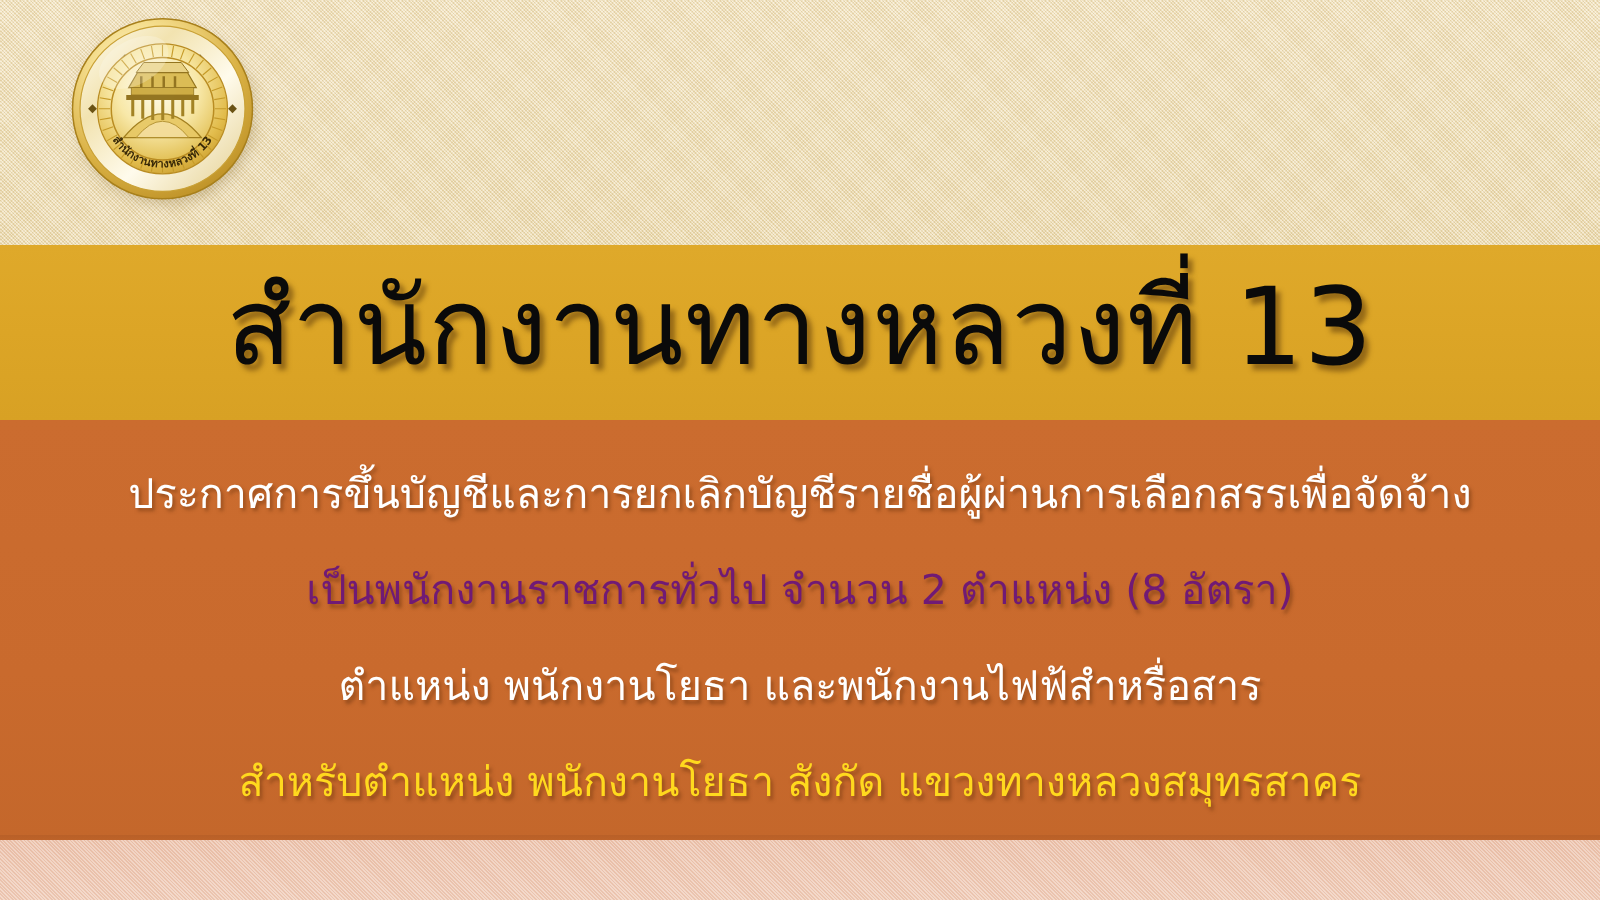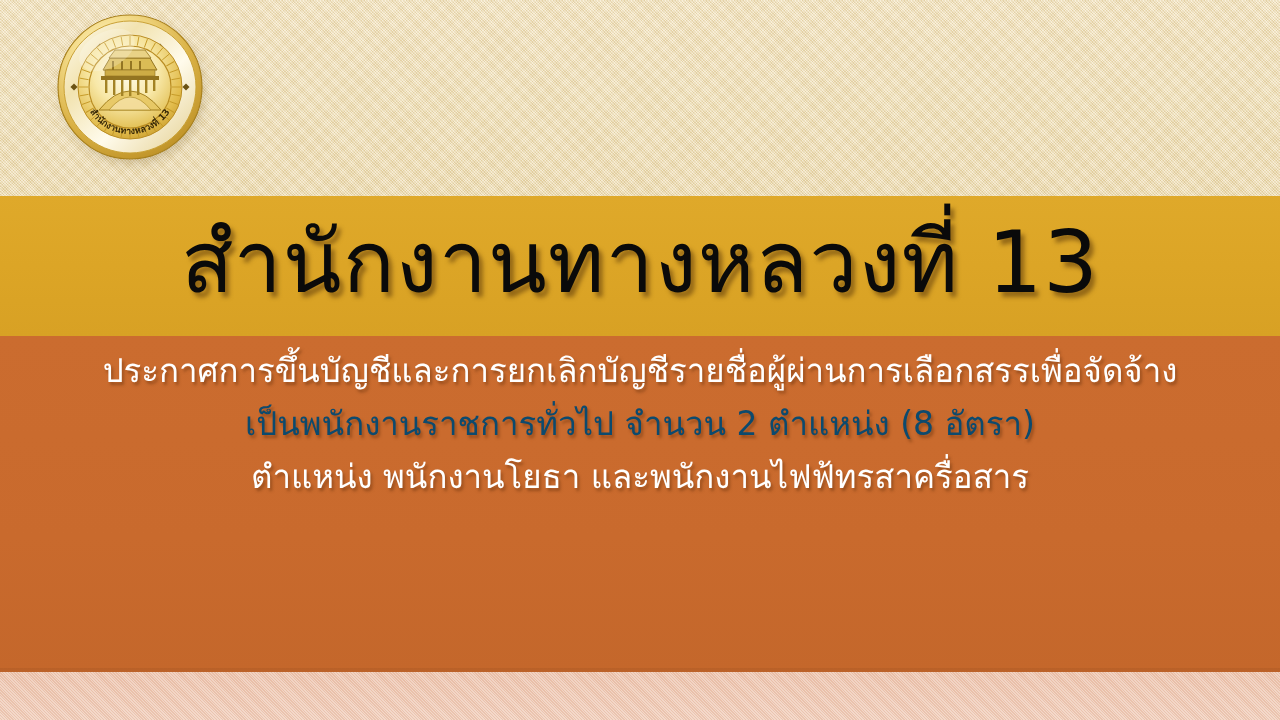--- a/index.html
+++ b/index.html
@@ -93,23 +93,24 @@
     position:absolute; left:0; top:346px; width:1280px; height:320px;
     display:flex; flex-direction:column; align-items:center;
     padding-top:8px;
   }
   .body-line {
     white-space:nowrap;
     text-align:center;
     line-height:1.06;
     font-family:"DejaVu Sans","Liberation Sans",sans-serif;
     text-shadow:2px 3px 3px rgba(110,52,14,0.55);
+    margin-top:24px;
   }
   .ln-1 { font-size:33px; color:#FFFFFF; margin-bottom:18px; }
-  .ln-2 { font-size:33px; color:#0c4a6e; margin-bottom:18px; }
+  .ln-2 { font-size:33px; color:#701a75; margin-bottom:18px; }
   .ln-3 { font-size:33px; color:#FFFFFF; margin-bottom:18px; }
   .ln-4 { font-size:33px; color:#FFD91E; margin-bottom:18px; }
   .ln-5 { font-size:33px; color:#FFD91E; }
 </style>
 </head>
 <body>
 
 <div id="slide">
 
   <div class="band-cream"></div>
@@ -246,16 +247,17 @@
     </svg>
   </div>
 
   <div class="title-line">
     <div class="title-text">สำนักงานทางหลวงที่ 13</div>
   </div>
 
   <div class="body-block">
     <div class="body-line ln-1">ประกาศการขึ้นบัญชีและการยกเลิกบัญชีรายชื่อผู้ผ่านการเลือกสรรเพื่อจัดจ้าง</div>
     <div class="body-line ln-2">เป็นพนักงานราชการทั่วไป จำนวน 2 ตำแหน่ง (8 อัตรา)</div>
-    <div class="body-line ln-3">ตำแหน่ง พนักงานโยธา และพนักงานไฟฟ้ทรสาครื่อสาร</div>
+    <div class="body-line ln-3">ตำแหน่ง พนักงานโยธา และพนักงานไฟฟ้สำหรื่อสาร</div>
+    <div class="body-line ln-4">สำหรับตำแหน่ง พนักงานโยธา สังกัด แขวงทางหลวงสมุทรสาคร</div>
   </div>
 
 </div>
 
 </body></html>

